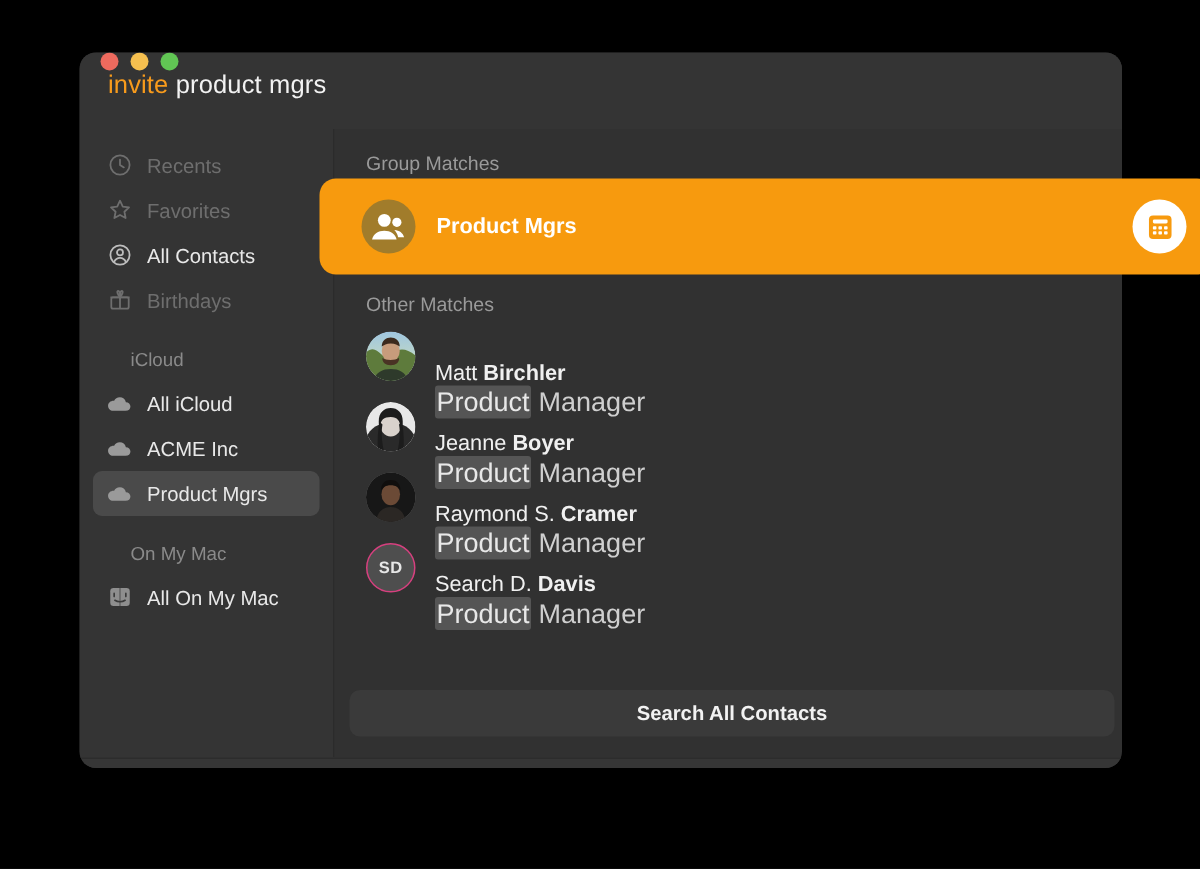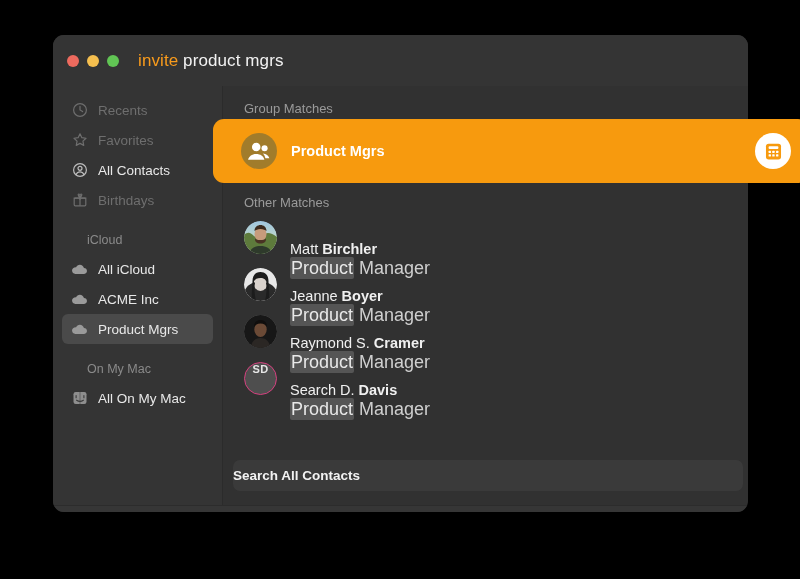--- a/index.html
+++ b/index.html
@@ -39,22 +39,23 @@
   }
 
   
   .titlebar {
     position: absolute;
     left: 0; top: 0;
     width: 695px;
     height: 51px;
     background: #343434;
     display: flex;
-    align-items: center;
+    align-items: flex-start;
     z-index: 5;
+    flex-direction: column;
   }
   .traffic {
     display: flex;
     gap: 8px;
     margin-left: 14px;
   }
   .light {
     width: 12px; height: 12px;
     border-radius: 50%;
     display: block;
@@ -230,21 +231,21 @@
     overflow: hidden;
     position: relative;
     background: #555;
   }
   .avatar svg { display: block; width: 33px; height: 33px; }
   .avatar.ring {
     background: #4E4E4E;
     border: 1.6px solid #D6407F;
     box-sizing: border-box;
     display: flex;
-    align-items: flex-start;
+    align-items: center;
     justify-content: center;
   }
   .initials {
     font-size: 11px;
     font-weight: bold;
     color: #E6E6E6;
     letter-spacing: 0.4px;
   }
   .c-texts {
     margin-left: 13px;
@@ -275,21 +276,21 @@
   .search-all {
     position: absolute;
     left: 10px;
     top: 374px;
     width: 510px;
     height: 31px;
     background: #3A3A3A;
     border-radius: 7px;
     display: flex;
     align-items: center;
-    justify-content: flex-start;
+    justify-content: center;
     box-sizing: border-box;
   }
   .search-all .txt {
     font-size: 13.5px;
     font-weight: bold;
     color: #F2F2F2;
     white-space: nowrap;
   }
 
   

